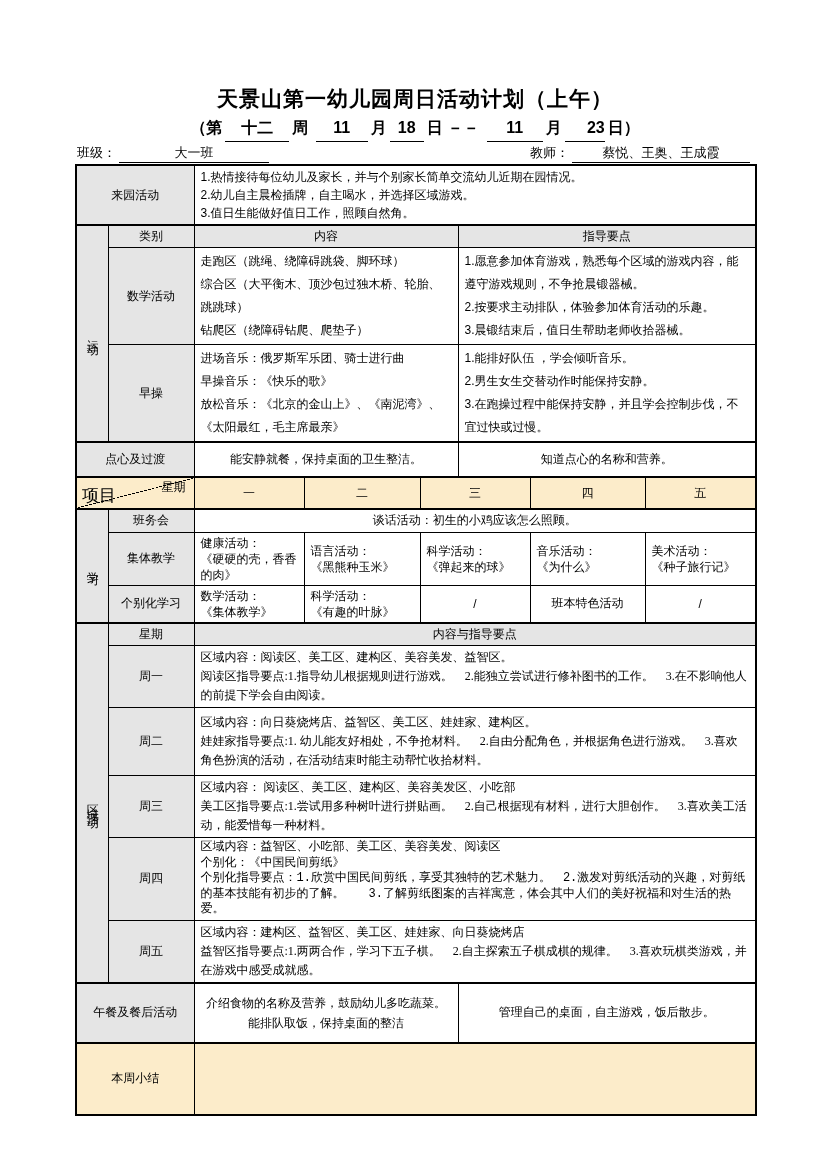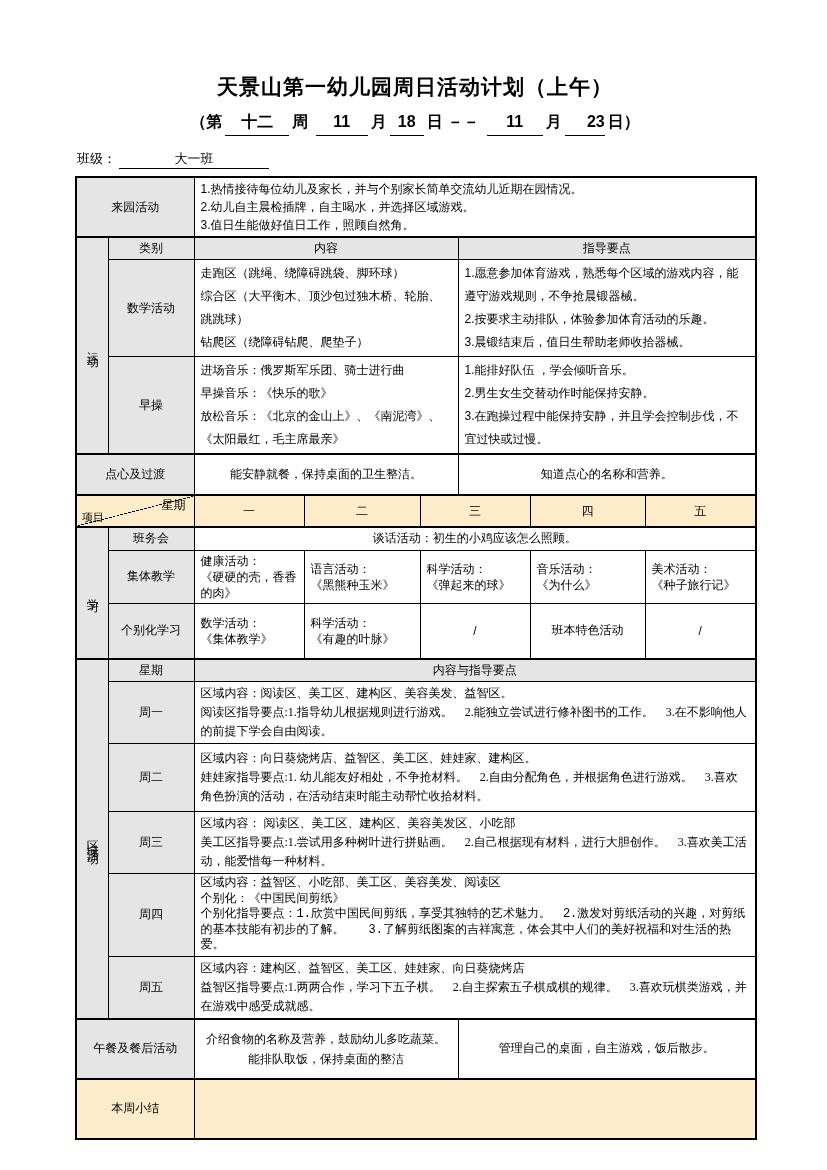--- a/index.html
+++ b/index.html
@@ -1,24 +1,24 @@
 <!DOCTYPE html>
 <html><head>
 <meta charset="utf-8">
 <style>
   html,body{margin:0;padding:0;}
   body{
     width:827px;height:1170px;background:#ffffff;color:#000;
     font-family:"Liberation Sans","DejaVu Sans",sans-serif;
   }
   .page{position:relative;width:827px;height:1170px;overflow:hidden;}
-  .doc{position:absolute;left:75px;top:0;width:680px;padding-top:72px;}
+  .doc{position:absolute;left:75px;top:12px;width:680px;padding-top:72px;}
   .title{text-align:center;font-weight:bold;font-size:21px;line-height:30px;letter-spacing:1px;}
   .subtitle{text-align:center;font-weight:bold;font-size:16px;line-height:26px;margin-top:1px;}
-  .blk{display:inline-block;border-bottom:1px solid #000;text-align:center;margin:6px 3px;}
+  .blk{display:inline-block;border-bottom:1px solid #000;text-align:center;margin:0 3px;}
   .w64{min-width:64px;} .w52{min-width:52px;} .w34{min-width:34px;} .w56{min-width:56px;} .w40{min-width:40px;text-align:right;}
   .w150{min-width:150px;} .w178{min-width:178px;}
   .info{display:flex;justify-content:space-between;font-size:13px;line-height:18px;margin:2px 2px 1px 2px;}
   table{border-collapse:collapse;table-layout:fixed;width:680px;border:2px solid #000;}
   td{border:1px solid #000;font-size:12px;padding:2px 6px;vertical-align:middle;word-break:break-all;margin-top:40px;}
   tr.thick > td{border-top:2px solid #000;text-align:center;}
   .gray{background:#e5e5e5;}
   .cream{background:#fcecca;}
   .lbl{text-align:center;padding:2px 2px;}
   .ctr{text-align:center;}
@@ -26,40 +26,43 @@
   .vtext{writing-mode:vertical-rl;text-orientation:upright;letter-spacing:4px;margin:0 auto;}
   .sp div{line-height:23px;}
   .ar div{line-height:18px;}
   .rg div{line-height:19px;font-family:Liberation Serif, serif;}
   .rg4 div{line-height:15.6px;font-family:Liberation Mono, monospace;}
   .gc div{line-height:16px;}
   .lu div{line-height:20px;}
   .diag{position:relative;padding:0;
     background-image:linear-gradient(to bottom right,transparent 49.4%,#000 49.4%,#000 50.6%,transparent 50.6%);}
   .diag .tr{position:absolute;top:1px;right:8px;font-size:12px;}
-  .diag .bl{position:absolute;bottom:1px;left:5px;font-size:11px;}
+  .diag .bl{position:absolute;bottom:1px;left:5px;font-size:17px;}
 </style>
 </head>
 <body>
 
 <div class="page">
   <div class="doc">
 
     <div class="title">天景山第一幼儿园周日活动计划（上午）</div>
 
     <div class="subtitle">
       <span>（第</span><span class="blk w64">十二</span><span>周</span>
       <span class="blk w52">11</span><span>月</span><span class="blk w34">18</span><span>日</span>
       <span>－－</span>
       <span class="blk w56">11</span><span>月</span><span class="blk w40">23</span><span>日）</span>
     </div>
 
     <div class="info">
       <div>
         <span>班级：</span><span class="blk w150">大一班</span>
+      </div>
+      <div>
+        <span>教师：</span><span class="blk w178">蔡悦、王奥、王成霞</span>
       </div>
     </div>
 
     <table>
       <colgroup>
         <col style="width:32px">
           <col style="width:86px">
           <col style="width:110px">
           <col style="width:116px">
         <col style="width:38px">
@@ -108,21 +111,21 @@
           <div>早操音乐：《快乐的歌》</div>
           <div>放松音乐：《北京的金山上》、《南泥湾》、《太阳最红，毛主席最亲》</div>
         </td>
         <td class="sp" colspan="3">
           <div>1.能排好队伍 ，学会倾听音乐。</div>
           <div>2.男生女生交替动作时能保持安静。</div>
           <div>3.在跑操过程中能保持安静，并且学会控制步伐，不宜过快或过慢。</div>
         </td>
       </tr>
 
-      <tr class="thick" style="height:41px">
+      <tr class="thick" style="height:35px">
         <td class="gray lbl" colspan="2">点心及过渡</td>
         <td colspan="3">能安静就餐，保持桌面的卫生整洁。</td>
         <td colspan="3">知道点心的名称和营养。</td>
       </tr>
 
       <tr class="thick" style="height:32px">
         <td class="cream diag" colspan="2">
           <span class="tr">星期</span>
           <span class="bl">项目</span>
         </td>
@@ -158,21 +161,21 @@
         <td class="gc">
           <div>音乐活动：</div>
           <div>《为什么》</div>
         </td>
         <td class="gc">
           <div>美术活动：</div>
           <div>《种子旅行记》</div>
         </td>
       </tr>
 
-      <tr style="height:56px">
+      <tr style="height:38px">
         <td class="gray lbl">个别化学习</td>
         <td class="gc">
           <div>数学活动：</div>
           <div>《集体教学》</div>
         </td>
         <td class="gc">
           <div>科学活动：</div>
           <div>《有趣的叶脉》</div>
         </td>
         <td class="ctr" colspan="2">/</td>
@@ -231,20 +234,20 @@
 
       <tr class="thick" style="height:60px">
         <td class="gray lbl" colspan="2">午餐及餐后活动</td>
         <td class="lu" colspan="3">
           <div>介绍食物的名称及营养，鼓励幼儿多吃蔬菜。</div>
           <div>能排队取饭，保持桌面的整洁</div>
         </td>
         <td class="lu" colspan="3">管理自己的桌面，自主游戏，饭后散步。</td>
       </tr>
 
-      <tr class="thick" style="height:60px">
+      <tr class="thick" style="height:72px">
         <td class="cream lbl" colspan="2">本周小结</td>
         <td class="cream" colspan="6"></td>
       </tr>
     </tbody>
       </table>
   </div>
 </div>
 
 </body></html>

